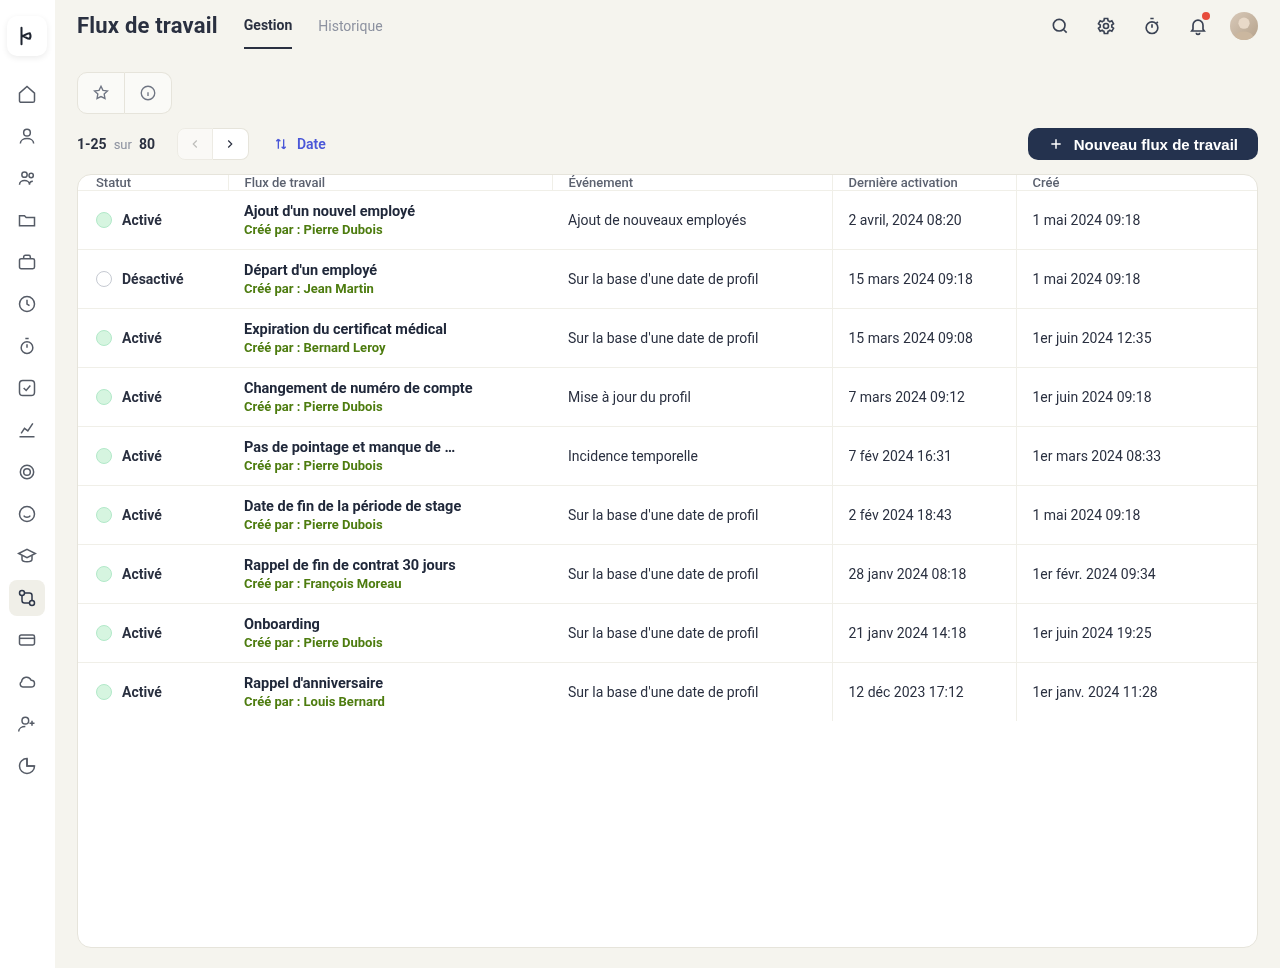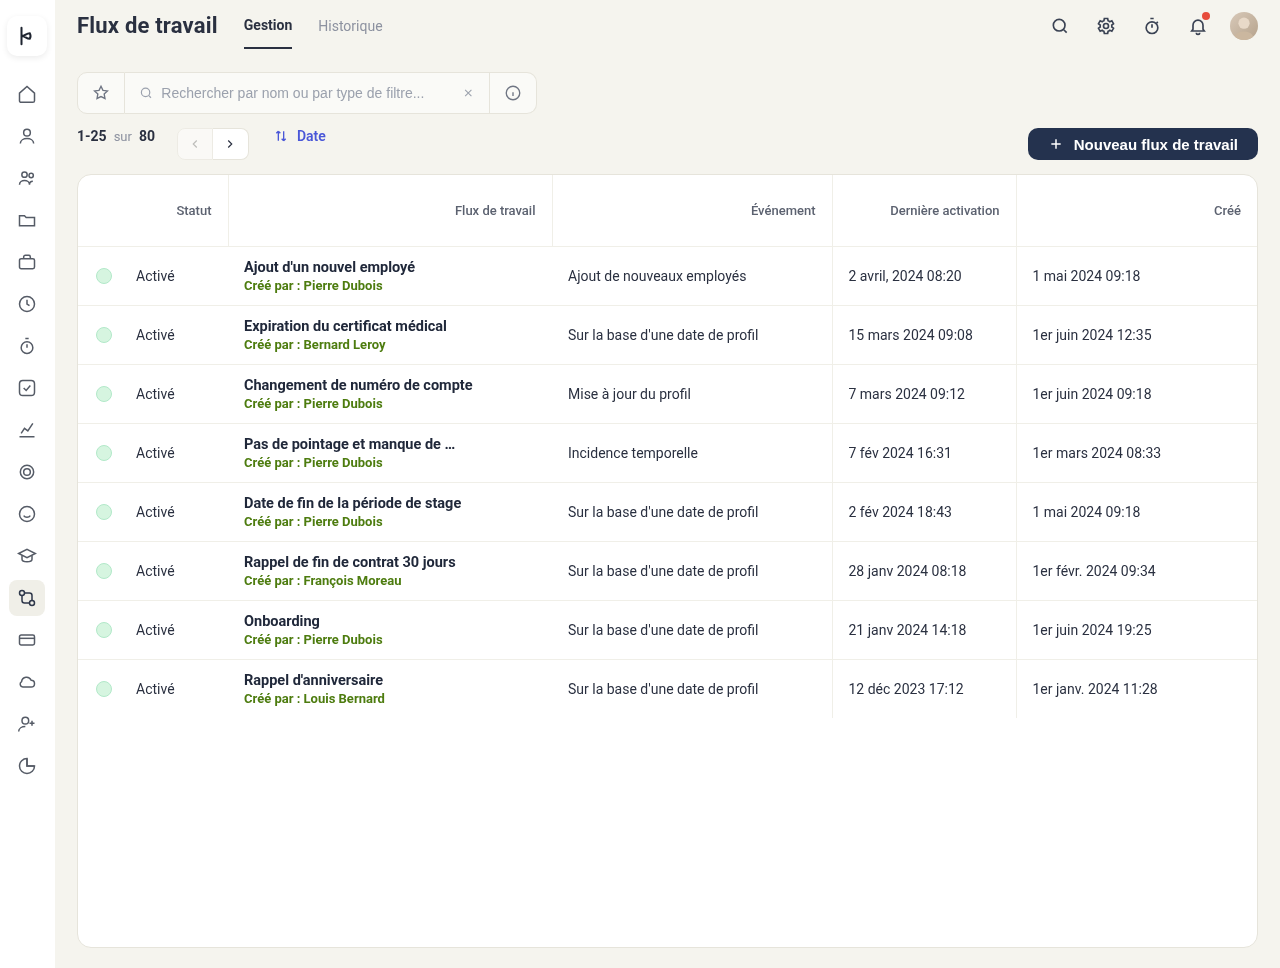--- a/index.html
+++ b/index.html
@@ -46,46 +46,46 @@
     .avatar svg { width:100%; height:100%; }
     
     .content { flex:1; padding:20px 22px; display:flex; flex-direction:column; overflow:hidden; }
     .search-strip { display:flex; align-items:center; gap:0; margin-bottom:14px; }
     .pill { border:1px solid #e6e4db; background:#ffffff80; border-radius:10px; display:flex; align-items:center; height:42px; padding:0 14px; }
     .pill-star { border-top-right-radius:0; border-bottom-right-radius:0; }
     .pill-search { flex:0 0 365px; border-left:0; border-radius:0; }
     .pill-info { border-left:0; border-top-left-radius:0; border-bottom-left-radius:0; }
     .search-input { border:none; outline:none; background:transparent; font-size:14px; color:#6f7583; width:100%; margin-left:8px; }
     .search-input::placeholder { color:#9ba1ad; }
-    .table-controls { display:flex; align-items:flex-start; margin-bottom:14px; }
+    .table-controls { display:flex; align-items:center; margin-bottom:14px; }
     .count-block { font-size:14px; display:flex; align-items:baseline; gap:7px; color:#2a3040; }
     .count-block .bold { font-weight:700; }
     .count-block .sur { color:#8d92a0; font-size:13px; }
     .pager { display:flex; margin-left:22px; gap:0; }
     .pager-btn { width:36px; height:32px; border:1px solid #e6e4db; background:#fff; display:flex; align-items:center; justify-content:center; color:#888; cursor:pointer; }
     .pager-btn.prev { border-top-left-radius:8px; border-bottom-left-radius:8px; opacity:.5; cursor:not-allowed; }
     .pager-btn.next { border-top-right-radius:8px; border-bottom-right-radius:8px; border-left:0; color:#2a3040; }
     .sort-pill { display:flex; align-items:center; gap:8px; margin-left:14px; font-size:14px; font-weight:600; color:#4a57d8; cursor:pointer; padding:0 10px; }
     .btn-primary { margin-left:auto; background:#24324e; color:#fff; border:none; padding:0 20px; height:32px; border-radius:10px; font-size:15px; font-weight:600; cursor:pointer; display:flex; align-items:center; gap:10px; }
     
     .card { flex:1; background:#fff; border:1px solid #e6e4db; border-radius:14px; overflow:hidden; display:flex; flex-direction:column; }
     table { width:100%; border-collapse:collapse; }
-    th { text-align:right; font-size:13px; font-weight:500; color:#5c6270; padding:28px 16px; border-right:1px solid #f0efe8; border-bottom:1px solid #f0efe8; }
+    th { text-align:left; font-size:13px; font-weight:500; color:#5c6270; padding:0 16px; border-right:1px solid #f0efe8; border-bottom:1px solid #f0efe8; }
     th:last-child { border-right:none; }
     th:first-child { padding-left:18px; }
     td { padding:12px 16px; border-top:1px solid #f0efe8; font-size:14px; color:#2a3040; vertical-align:middle; }
     td:first-child { padding-left:18px; }
     .col-status { width:150px; }
     .col-flow { width:324px; }
     .col-event { width:280px; border-right:1px solid #f0efe8; }
     .col-date { width:184px; border-right:1px solid #f0efe8; }
     .col-created { }
     td.col-event, td.col-date, td.col-created { }
     th.col-event, th.col-date { }
-    .status-cell { display:flex; align-items:flex-end; gap:24px; }
+    .status-cell { display:flex; align-items:flex-end; gap:10px;font-weight:bold; }
     .status-dot { width:16px; height:16px; border-radius:50%; }
     .status-dot.on  { background:#d6f5e0; border:1px solid #b2e9c9; }
     .status-dot.off { background:#fff; border:1.5px solid #c6cad2; }
     .flow-title { font-weight:700; font-size:14.5px; color:#20283a; }
     .flow-sub { font-size:13px; color:#4d7c0f; margin-top:2px;font-weight:bold; }
     svg { display:block; }
 </style>
 </head>
 <body>
 
@@ -239,30 +239,20 @@
       </div>
     </div>
   </div>
 
   <div class="content">
 
     <div class="search-strip">
       <div class="pill pill-star">
         <svg width="18" height="18" viewBox="0 0 24 24" fill="none" stroke="#6f7583" stroke-width="1.8">
             <path d="m12 3 2.6 5.5 6 .7-4.4 4.1 1.1 6L12 16.8 6.7 19.3l1.1-6L3.4 9.2l6-.7Z"></path>
-          </svg>
-      </div>
-      <div class="pill pill-search">
-        <svg width="16" height="16" viewBox="0 0 24 24" fill="none" stroke="#9ba1ad" stroke-width="2">
-            <circle cx="11" cy="11" r="7"></circle>
-            <path d="m20 20-3.5-3.5"></path>
-          </svg>
-        <input class="search-input" type="text" placeholder="Rechercher par nom ou par type de filtre..." style="">
-        <svg width="14" height="14" viewBox="0 0 24 24" fill="none" stroke="#9ba1ad" stroke-width="2">
-            <path d="M6 6l12 12M18 6 6 18"></path>
           </svg>
       </div>
       <div class="pill pill-info">
         <svg width="18" height="18" viewBox="0 0 24 24" fill="none" stroke="#6f7583" stroke-width="1.8">
             <circle cx="12" cy="12" r="9"></circle>
             <path d="M12 8h.01M12 11v5"></path>
           </svg>
       </div>
     </div>
 
@@ -321,20 +311,35 @@
       <div class="flow-title">Ajout d'un nouvel employé</div>
       <div class="flow-sub">Créé par : Pierre Dubois</div>
     </td>
     <td class="col-event">Ajout de nouveaux employés</td>
     <td class="col-date">2 avril, 2024 08:20</td>
     <td class="col-created">1 mai 2024 09:18</td>
   </tr>
             <tr>
     <td class="col-status">
       <div class="status-cell">
+        <span class="status-dot off"></span>
+        <span>Désactivé</span>
+      </div>
+    </td>
+    <td class="col-flow">
+      <div class="flow-title">Départ d'un employé</div>
+      <div class="flow-sub">Créé par : Jean Martin</div>
+    </td>
+    <td class="col-event">Sur la base d'une date de profil</td>
+    <td class="col-date">15 mars 2024 09:18</td>
+    <td class="col-created">1 mai 2024 09:18</td>
+  </tr>
+            <tr>
+    <td class="col-status">
+      <div class="status-cell">
         <span class="status-dot on"></span>
         <span>Activé</span>
       </div>
     </td>
     <td class="col-flow">
       <div class="flow-title">Expiration du certificat médical</div>
       <div class="flow-sub">Créé par : Bernard Leroy</div>
     </td>
     <td class="col-event">Sur la base d'une date de profil</td>
     <td class="col-date">15 mars 2024 09:08</td>

